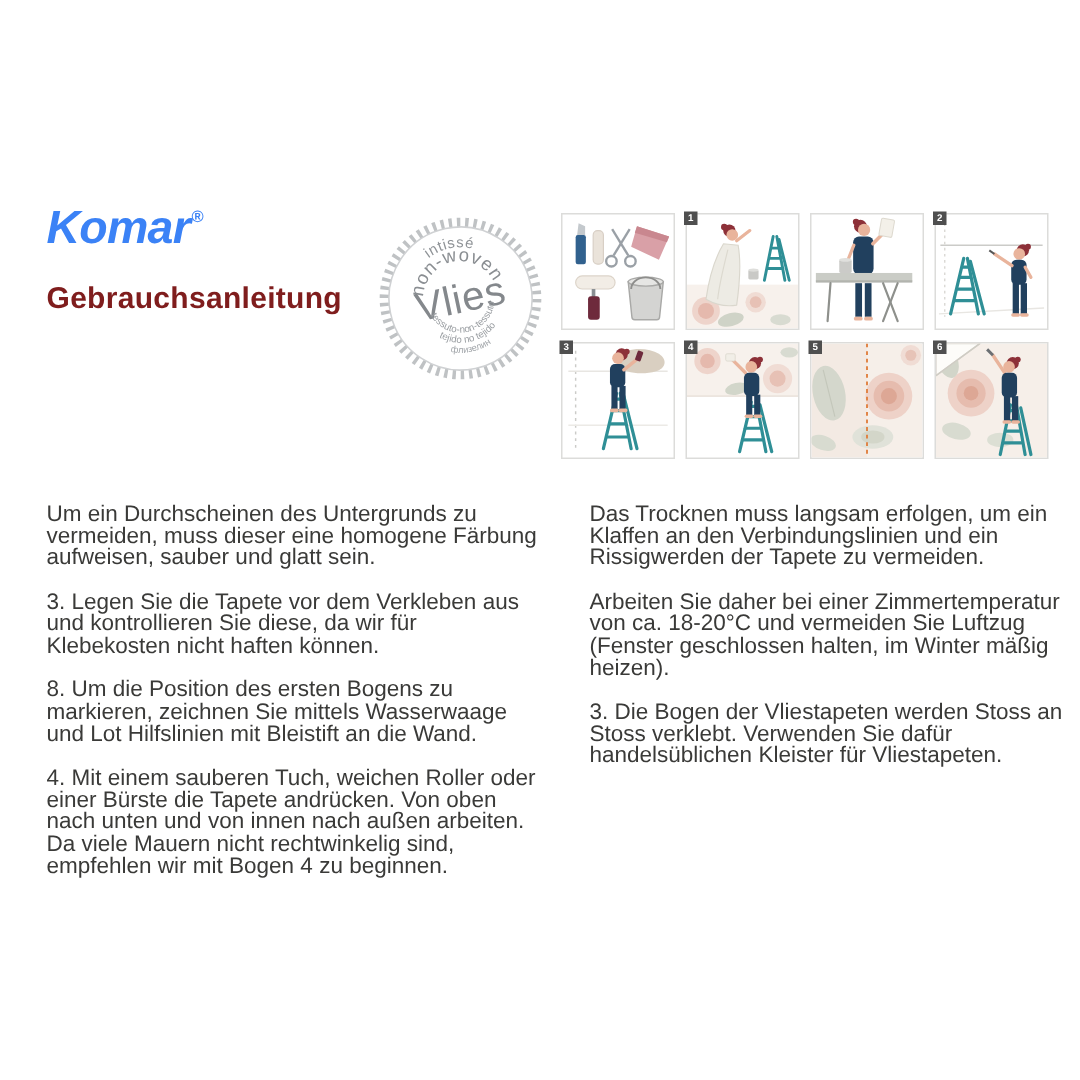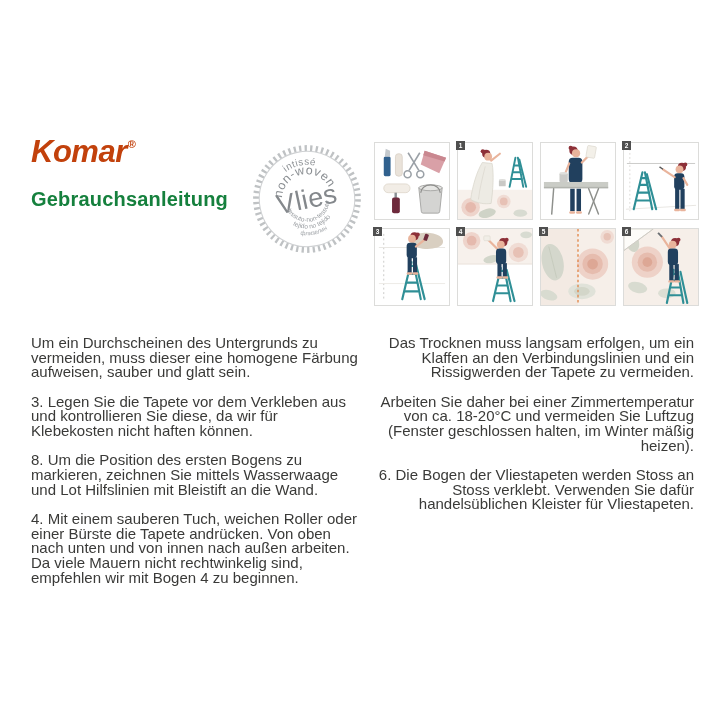--- a/index.html
+++ b/index.html
@@ -1,33 +1,33 @@
 <!DOCTYPE html>
 <html><head>
 <meta charset="utf-8">
 <style>
   html,body{margin:0;padding:0;background:#fff;}
   body{width:720px;height:720px;position:relative;overflow:hidden;
        font-family:"Liberation Sans",sans-serif;color:#3a3a38;}
   .logo{position:absolute;left:31px;top:134px;font-size:31px;font-weight:bold;
-        font-style:italic;color:#c2410c;letter-spacing:-0.5px;}
+        font-style:italic;color:#3b82f6;letter-spacing:-0.5px;}
   .logo sup{font-size:11px;font-style:normal;vertical-align:14px;margin-left:1px;}
   .title{position:absolute;left:31px;top:186px;font-size:20px;font-weight:bold;
-         color:#15803d;line-height:27px;letter-spacing:0.2px;}
+         color:#7f1d1d;line-height:27px;letter-spacing:0.2px;}
   .stamp{position:absolute;left:250px;top:142px;width:114px;height:114px;}
   .panels{position:absolute;left:374px;top:142px;display:grid;
           grid-template-columns:repeat(4,76px);grid-auto-rows:78px;gap:8px 7px;}
   .panel{position:relative;background:#fff;border:1px solid #dcdcda;box-sizing:border-box;}
   .panel svg{position:absolute;left:0;top:0;width:100%;height:100%;}
   .badge{position:absolute;left:-2px;top:-2px;width:9px;height:9px;background:#4f4f4f;
          color:#fff;font-size:6.5px;font-weight:bold;line-height:9px;text-align:center;z-index:2;}
   .badge:empty{display:none;}
   .col{position:absolute;top:336px;font-size:15px;line-height:14.7px;}
   .col-left{left:31px;width:333px;}
-  .col-right{left:371px;width:323px;text-align:right;}
+  .col-right{left:393px;width:323px;}
   .col p{margin:0 0 14.5px 0;}
   .stamp text{font-family:"Liberation Sans",sans-serif;}
 </style>
 </head>
 <body>
 
 <div class="logo"><span>Komar</span><sup>®</sup></div>
 
 <div class="title">
   <div>Gebrauchsanleitung</div>
@@ -321,14 +321,14 @@
 <div class="col col-left">
   <p>Um ein Durchscheinen des Untergrunds zu vermeiden, muss dieser eine homogene Färbung aufweisen, sauber und glatt sein.</p>
   <p>3. Legen Sie die Tapete vor dem Verkleben aus und kontrollieren Sie diese, da wir für Klebekosten nicht haften können.</p>
   <p>8. Um die Position des ersten Bogens zu markieren, zeichnen Sie mittels Wasserwaage und Lot Hilfslinien mit Bleistift an die Wand.</p>
   <p>4. Mit einem sauberen Tuch, weichen Roller oder einer Bürste die Tapete andrücken. Von oben nach unten und von innen nach außen arbeiten. Da viele Mauern nicht rechtwinkelig sind, empfehlen wir mit Bogen 4 zu beginnen.</p>
 </div>
 
 <div class="col col-right">
   <p>Das Trocknen muss langsam erfolgen, um ein Klaffen an den Verbindungslinien und ein Rissigwerden der Tapete zu vermeiden.</p>
   <p>Arbeiten Sie daher bei einer Zimmertemperatur von ca. 18-20°C und vermeiden Sie Luftzug (Fenster geschlossen halten, im Winter mäßig heizen).</p>
-  <p>6. Die Bogen der Vliestapeten werden Stoss an Stoss verklebt. Verwenden Sie dafür handelsüblichen Kleister für Vliestapeten.</p>
+  <p>3. Die Bogen der Vliestapeten werden Stoss an Stoss verklebt. Verwenden Sie dafür handelsüblichen Kleister für Vliestapeten.</p>
 </div>
 
 </body></html>

